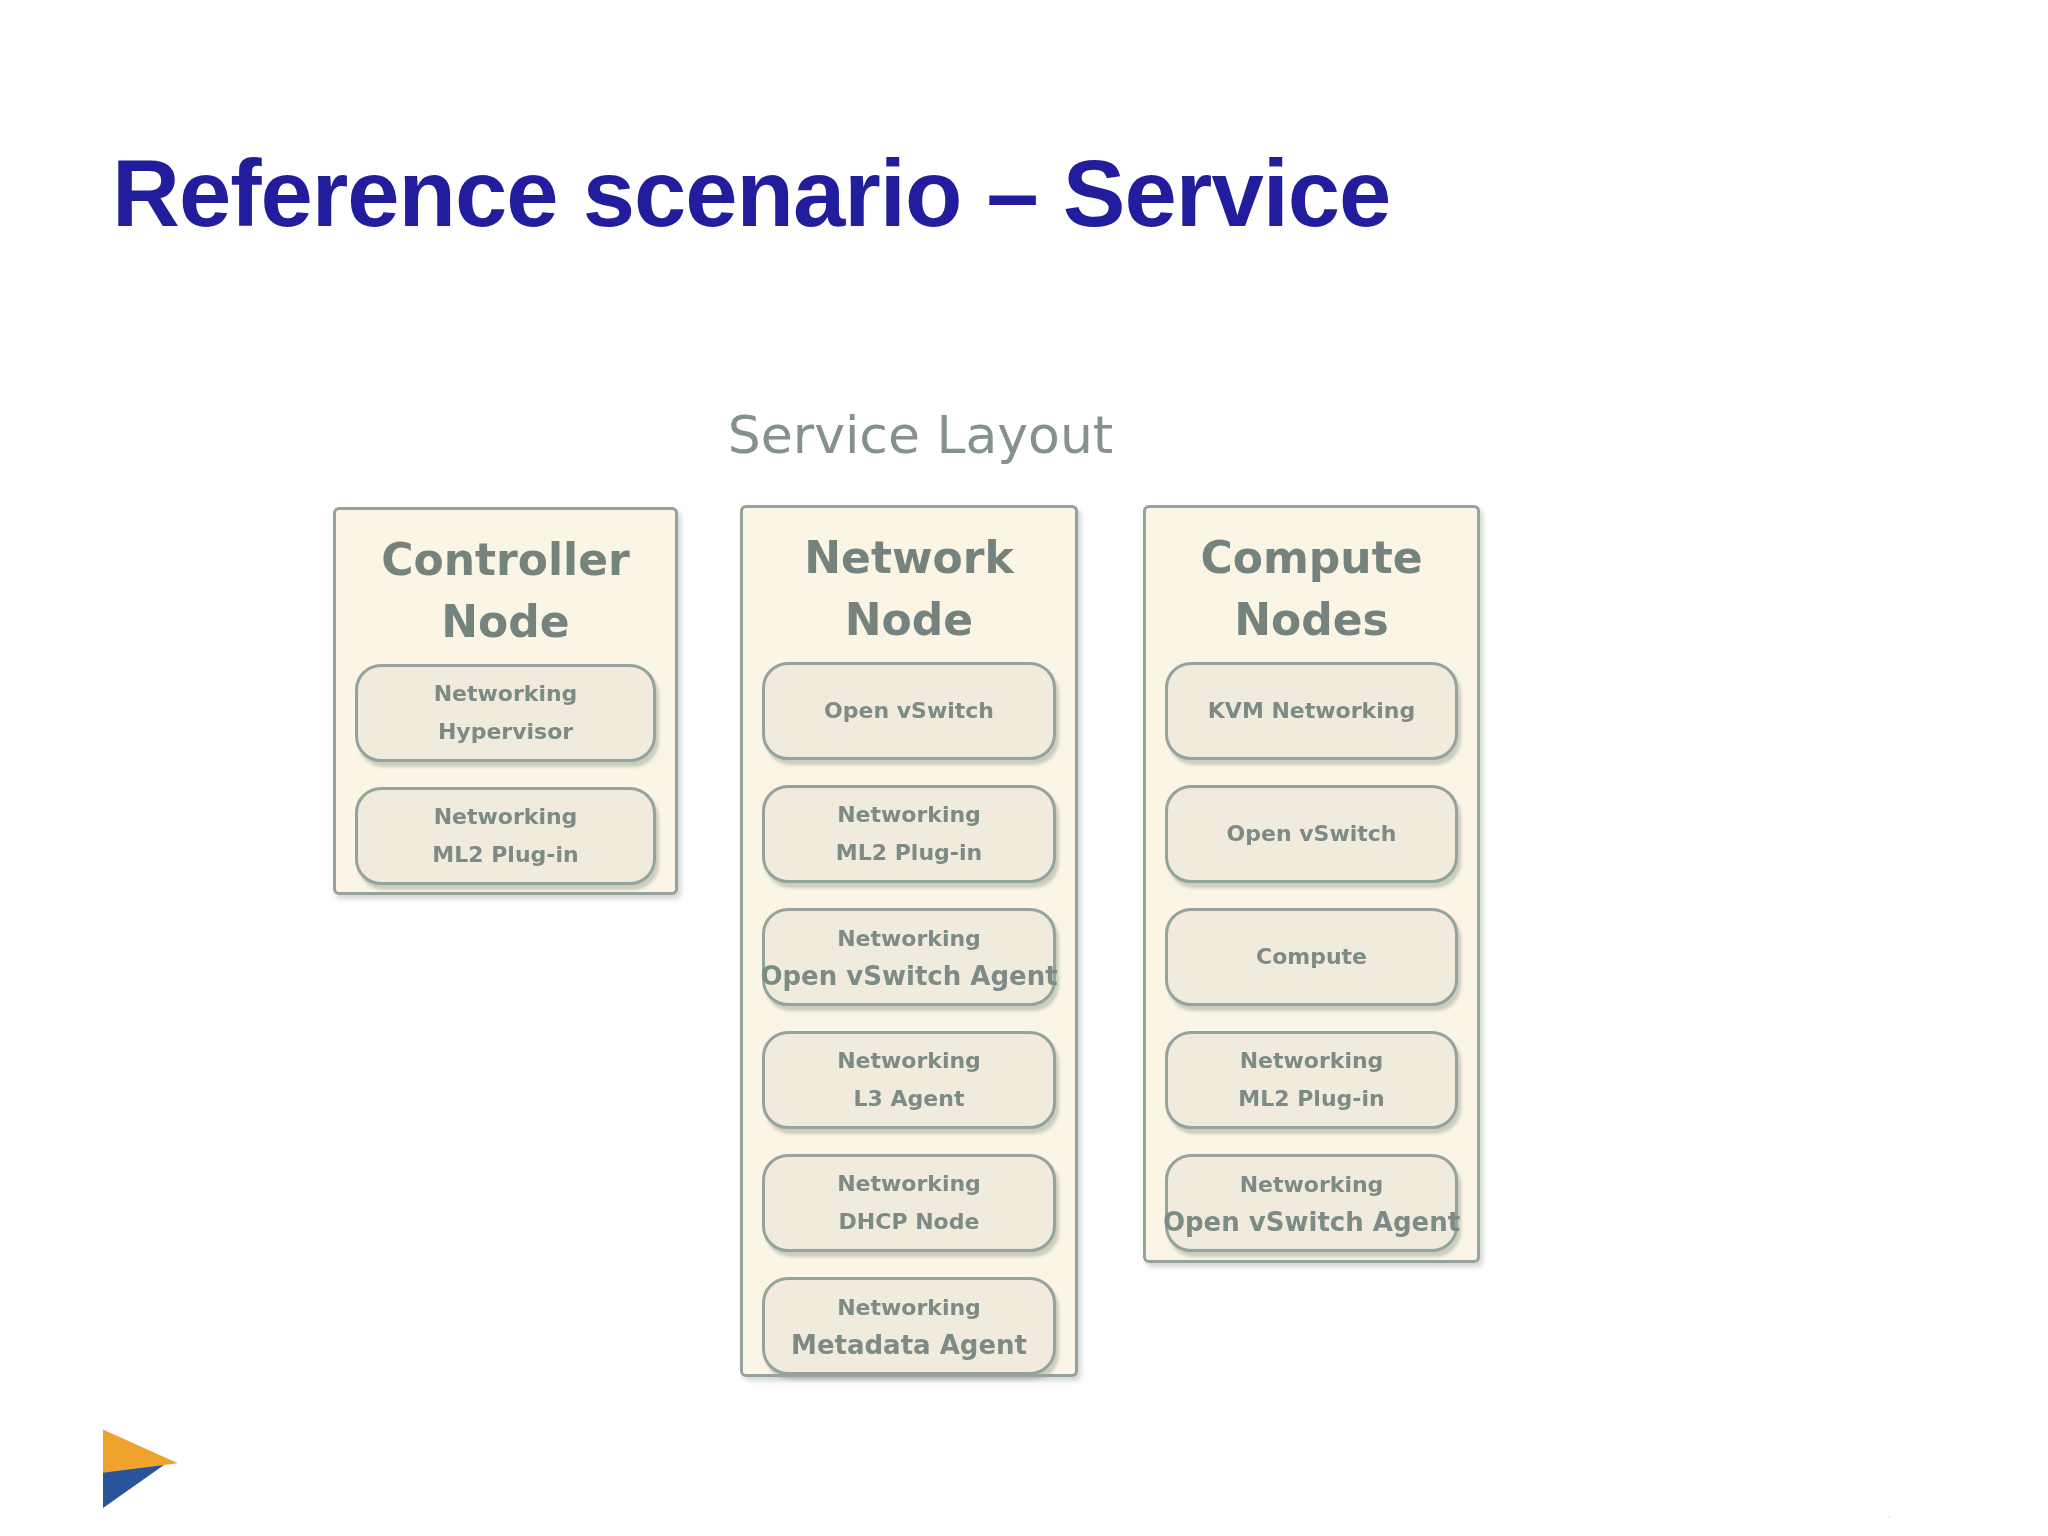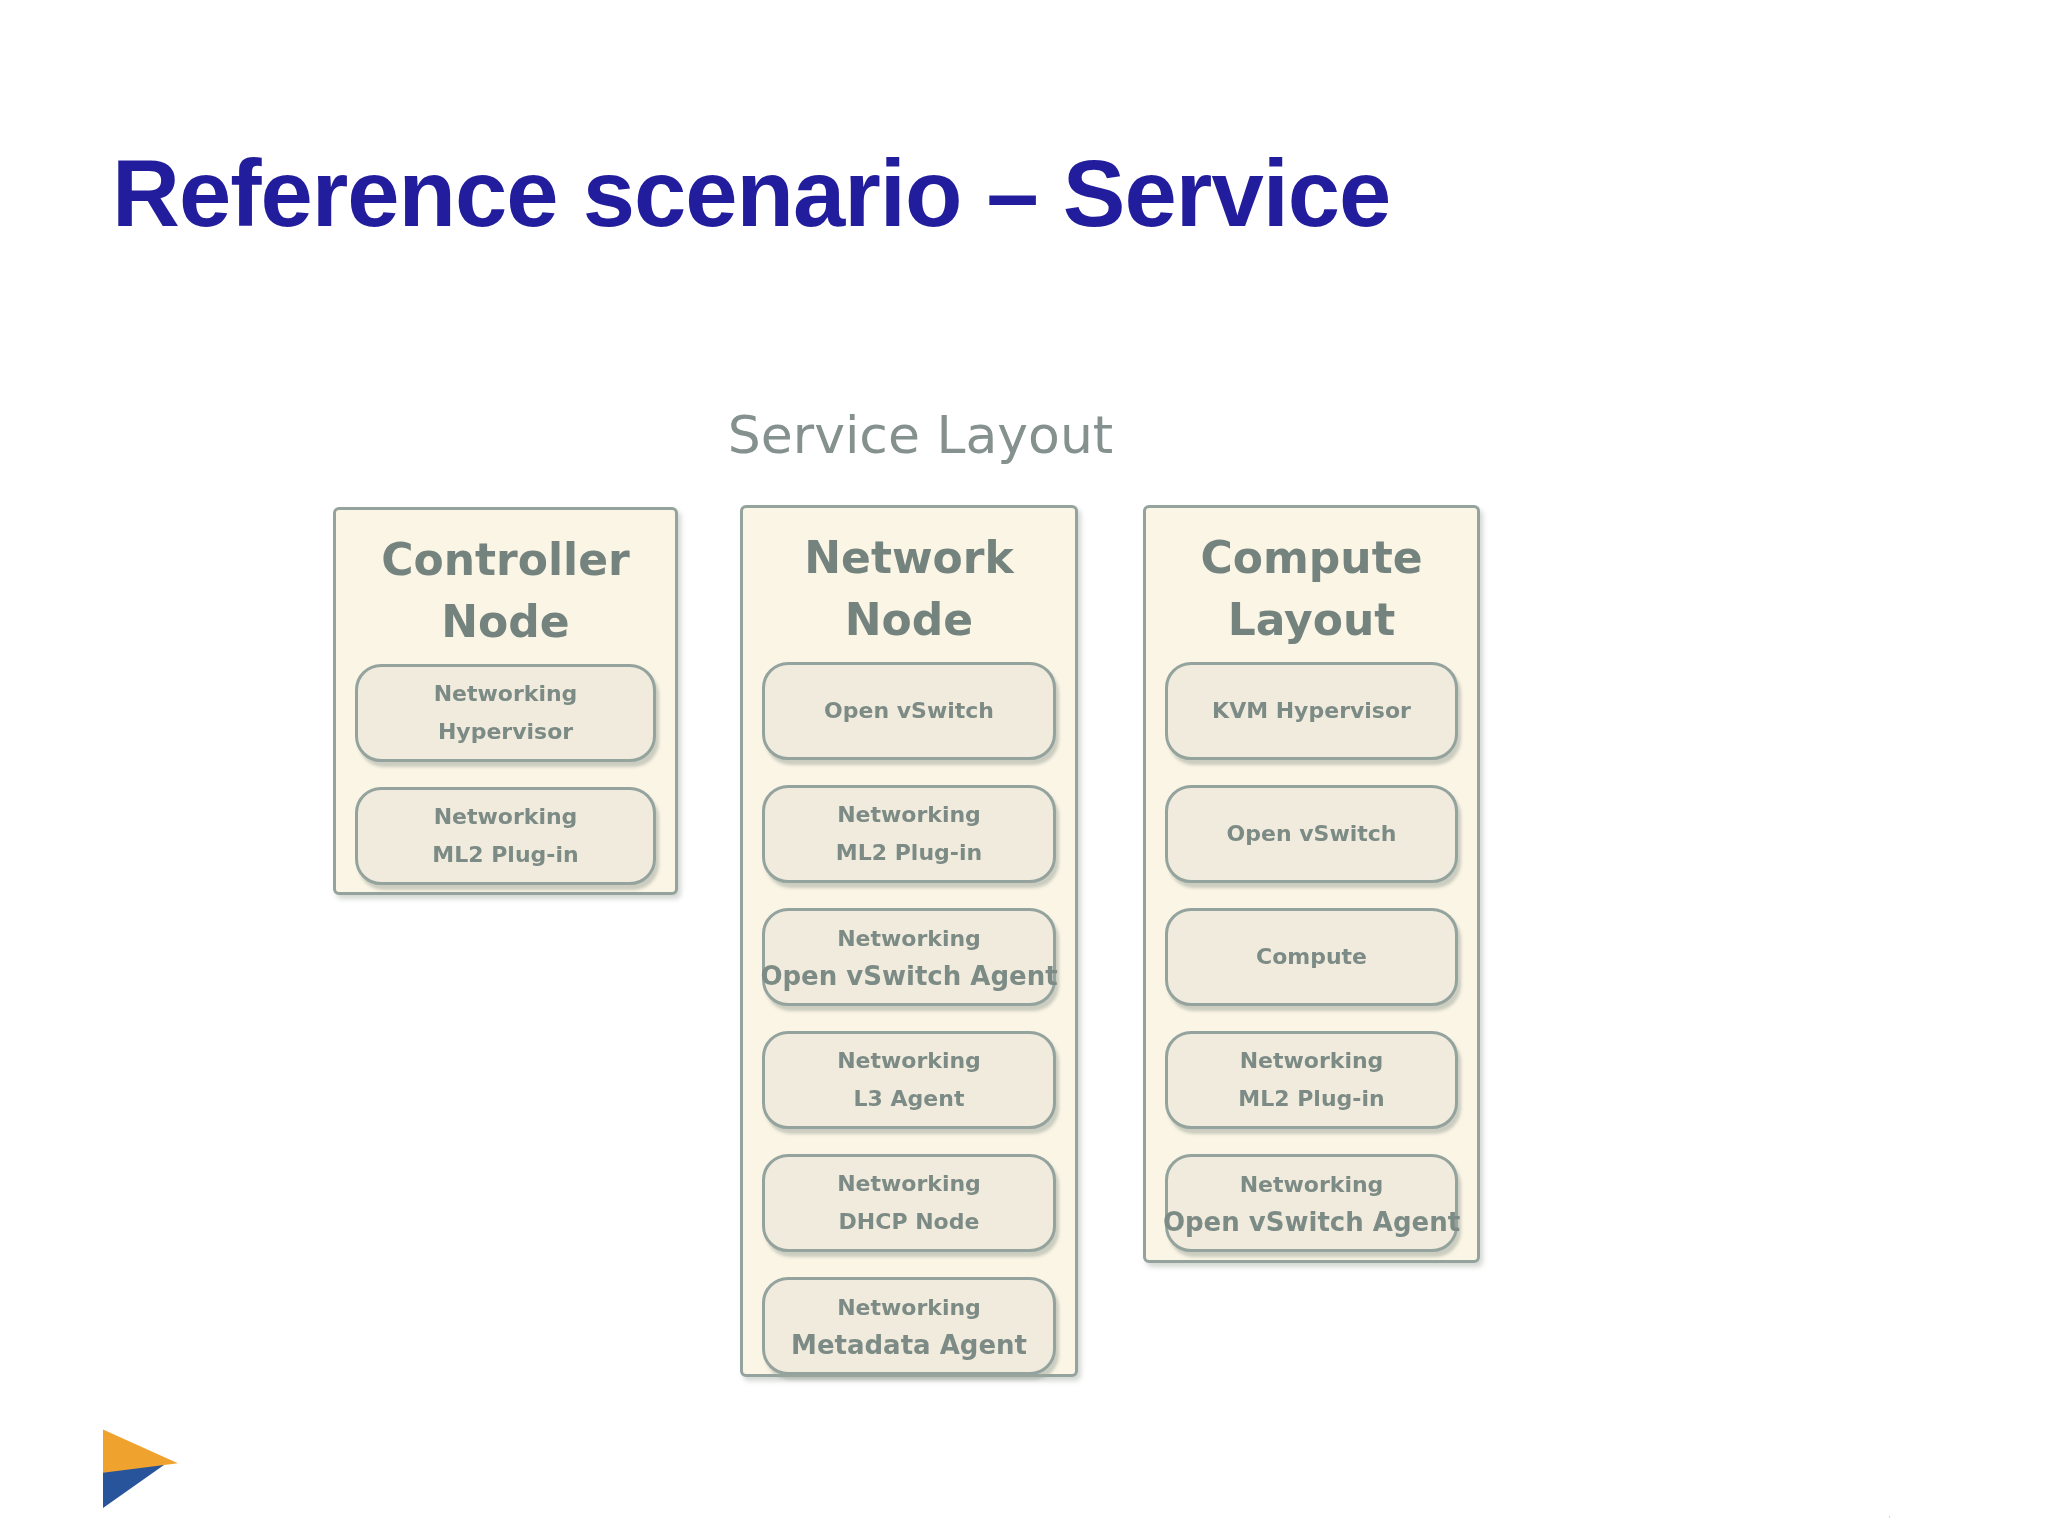--- a/index.html
+++ b/index.html
@@ -131,25 +131,25 @@
           </div>
           <div class="node-box">
             <div class="box-line">Networking</div>
             <div class="box-line small">Metadata Agent</div>
           </div>
         </div>
       </div>
       <div class="node-column" id="col-compute-nodes">
         <div class="col-title">
           <div class="">Compute</div>
-          <div class="">Layout</div>
+          <div class="">Nodes</div>
         </div>
         <div class="boxes-wrap">
           <div class="node-box">
-            <div class="box-line">KVM Hypervisor</div>
+            <div class="box-line">KVM Networking</div>
           </div>
           <div class="node-box">
             <div class="box-line">Open vSwitch</div>
           </div>
           <div class="node-box">
             <div class="box-line">Compute</div>
           </div>
           <div class="node-box">
             <div class="box-line">Networking</div>
             <div class="box-line">ML2 Plug-in</div>

